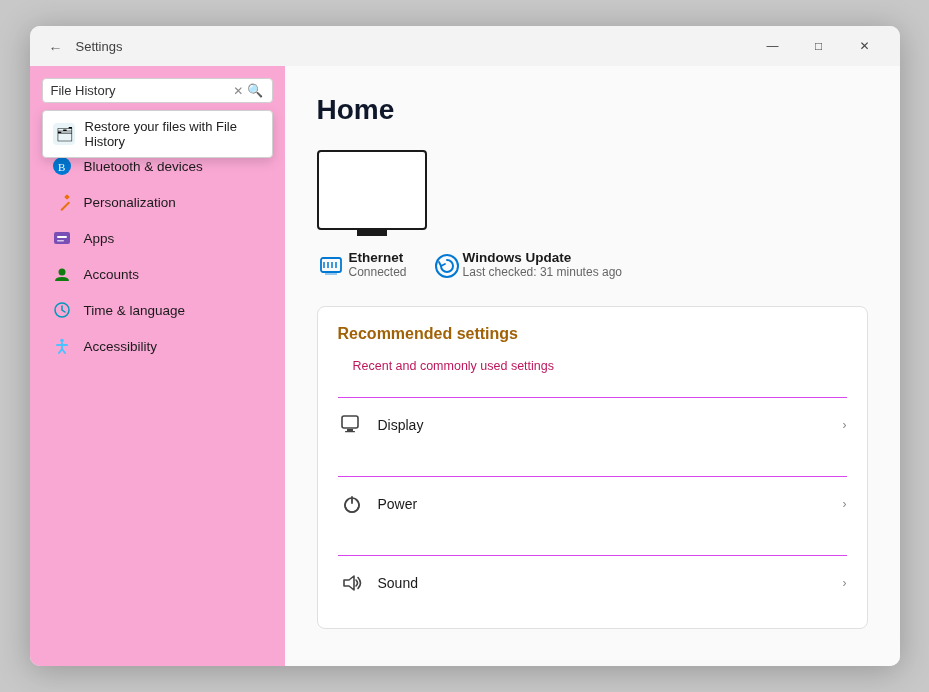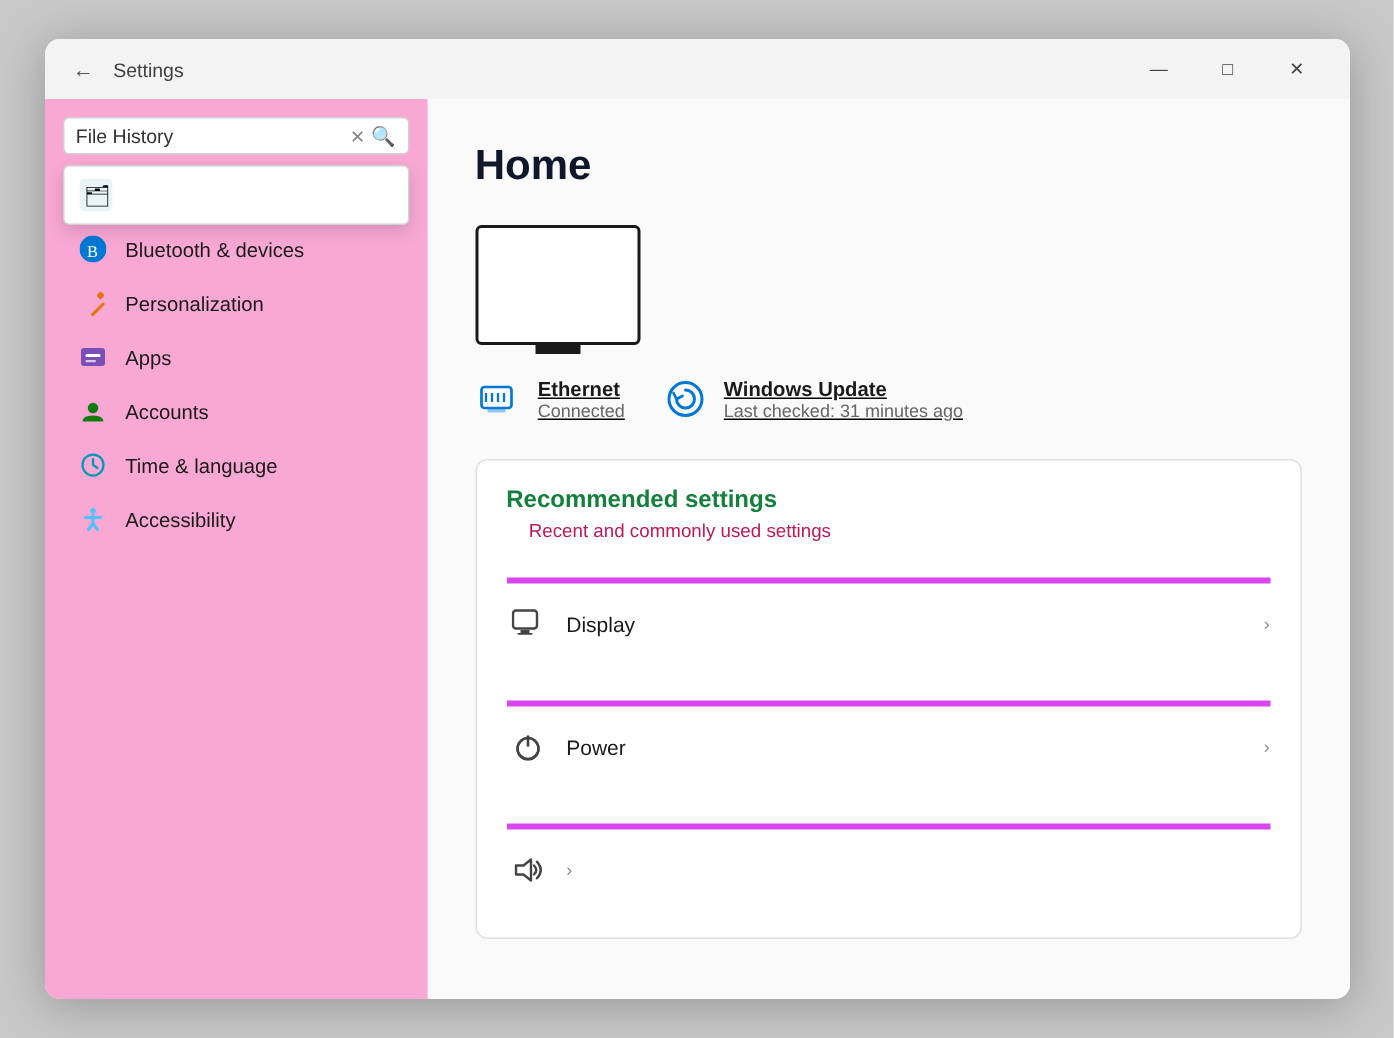--- a/index.html
+++ b/index.html
@@ -191,24 +191,23 @@
       bottom: -8px; left: 50%; transform: translateX(-50%);
     }
 
     .status-cards {
       display: flex;
       gap: 24px;
       margin-bottom: 24px;
     }
     .status-card {
       display: flex;
-      align-items: center;
-      gap: 10px;
+      align-items: flex-start;
+      gap: 0;
       font-size: 13px;
-      text-decoration: underline;
     }
     .status-card-icon {
       width: 32px; height: 32px;
       display: flex; align-items: center; justify-content: center;
       font-size: 20px;
       color: #0078d4;
     }
     .status-card-title {
       font-weight: 600;
       font-size: 13.5px;
@@ -222,34 +221,34 @@
     
     .rec-section {
       background: white;
       border: 1px solid #e0e0e0;
       border-radius: 8px;
       padding: 18px 20px;
     }
     .rec-title {
       font-size: 16px;
       font-weight: 600;
-      color: #15803d;
-      margin-bottom: 4px;
+      color: #a16207;
+      margin-bottom: 16px;
     }
     .rec-sub {
       font-size: 12.5px;
       color: #be185d;
       margin-bottom: 12px;
       padding-left: 15px;
     }
     .rec-item {
       display: flex;
       align-items: center;
       padding: 13px 0;
-      border-top: 4px solid #d946ef;
+      border-top: 1px solid #d946ef;
       cursor: pointer;
       margin-top: 24px;
     }
     .rec-item-icon {
       width: 28px; height: 28px;
       display: flex; align-items: center; justify-content: center;
       font-size: 17px;
       margin-right: 12px;
       color: #444;
     }
@@ -301,20 +300,21 @@
 
       <div class="search-dropdown">
         <div class="search-suggestion">
           <div class="suggestion-icon">
 
             <svg width="22" height="22" viewBox="0 0 22 22">
               <rect width="22" height="22" rx="4" fill="#e8f4f8"></rect>
               <text x="3" y="16" font-size="14">🗂</text>
             </svg>
           </div>
+          <span>Restore your files with File History</span>
         </div>
       </div>
 
       <div class="nav-item">
         <div class="nav-icon icon-blue">
           <svg width="18" height="18" viewBox="0 0 18 18">
             <rect x="1" y="2" width="16" height="11" rx="2" fill="#0078d4"></rect>
             <rect x="6" y="14" width="6" height="2" fill="#0078d4"></rect>
             <rect x="4" y="16" width="10" height="1.5" rx="0.5" fill="#0078d4"></rect>
           </svg>
@@ -457,18 +457,19 @@
         </div>
 
         <div class="rec-item">
           <div class="rec-item-icon">
             <svg width="22" height="22" viewBox="0 0 22 22">
               <polygon points="3,8 8,8 13,4 13,18 8,14 3,14" fill="none" stroke="#444" stroke-width="1.6" stroke-linejoin="round"></polygon>
               <path d="M15 8 Q18 11 15 14" fill="none" stroke="#444" stroke-width="1.6" stroke-linecap="round"></path>
               <path d="M17 5.5 Q22 11 17 16.5" fill="none" stroke="#444" stroke-width="1.6" stroke-linecap="round"></path>
             </svg>
           </div>
+          <span class="rec-item-label">Sound</span>
           <span class="rec-item-chevron">›</span>
         </div>
       </div>
     </div>
   </div>
 </div>
 
 </body></html>

